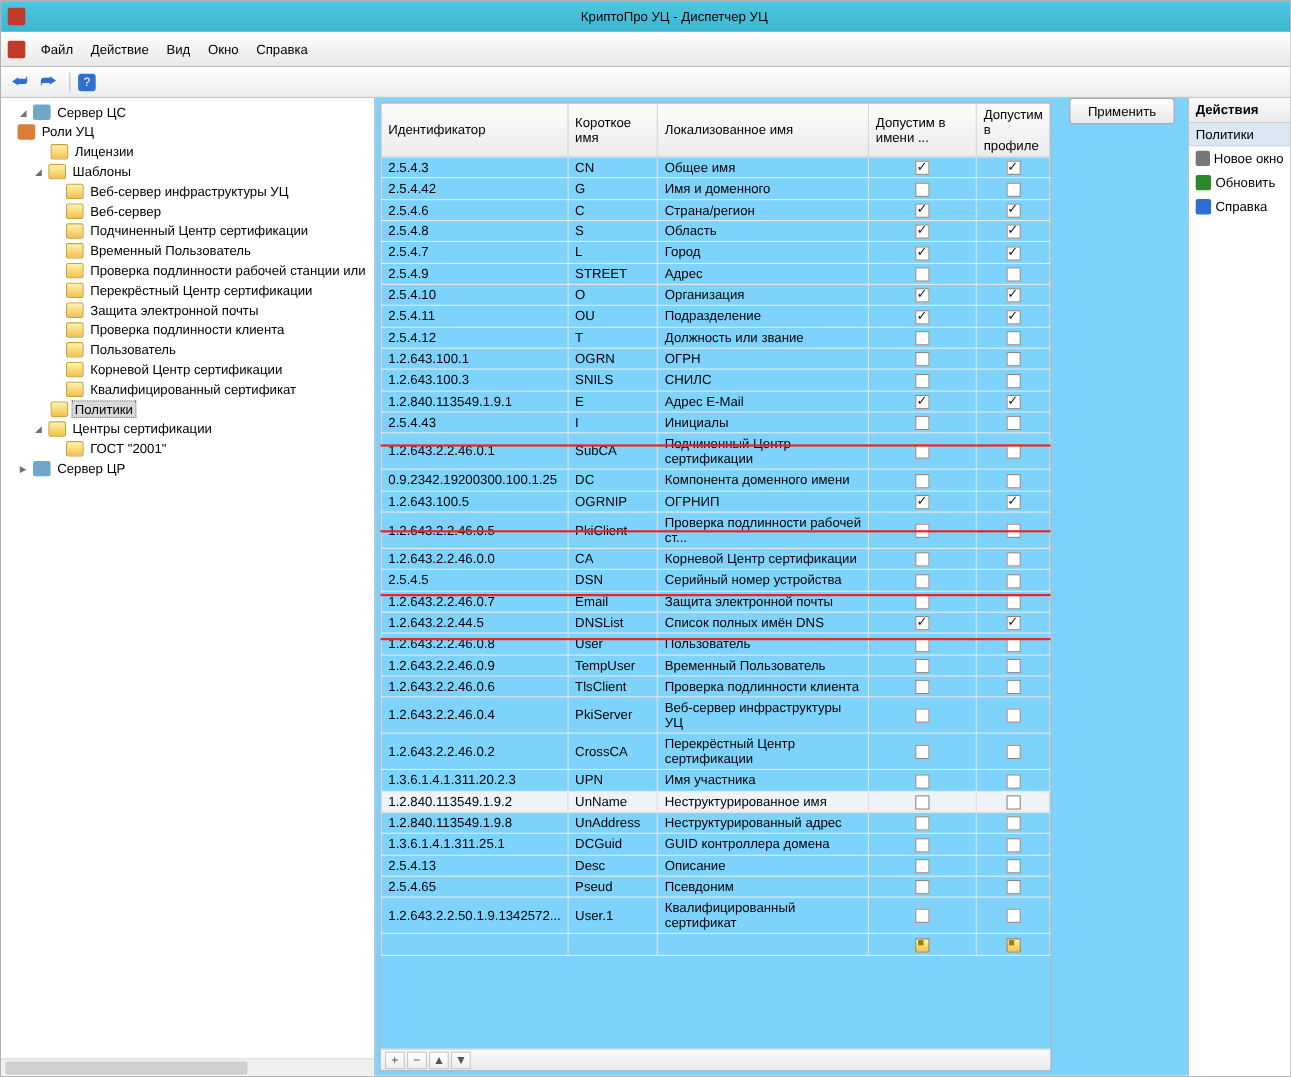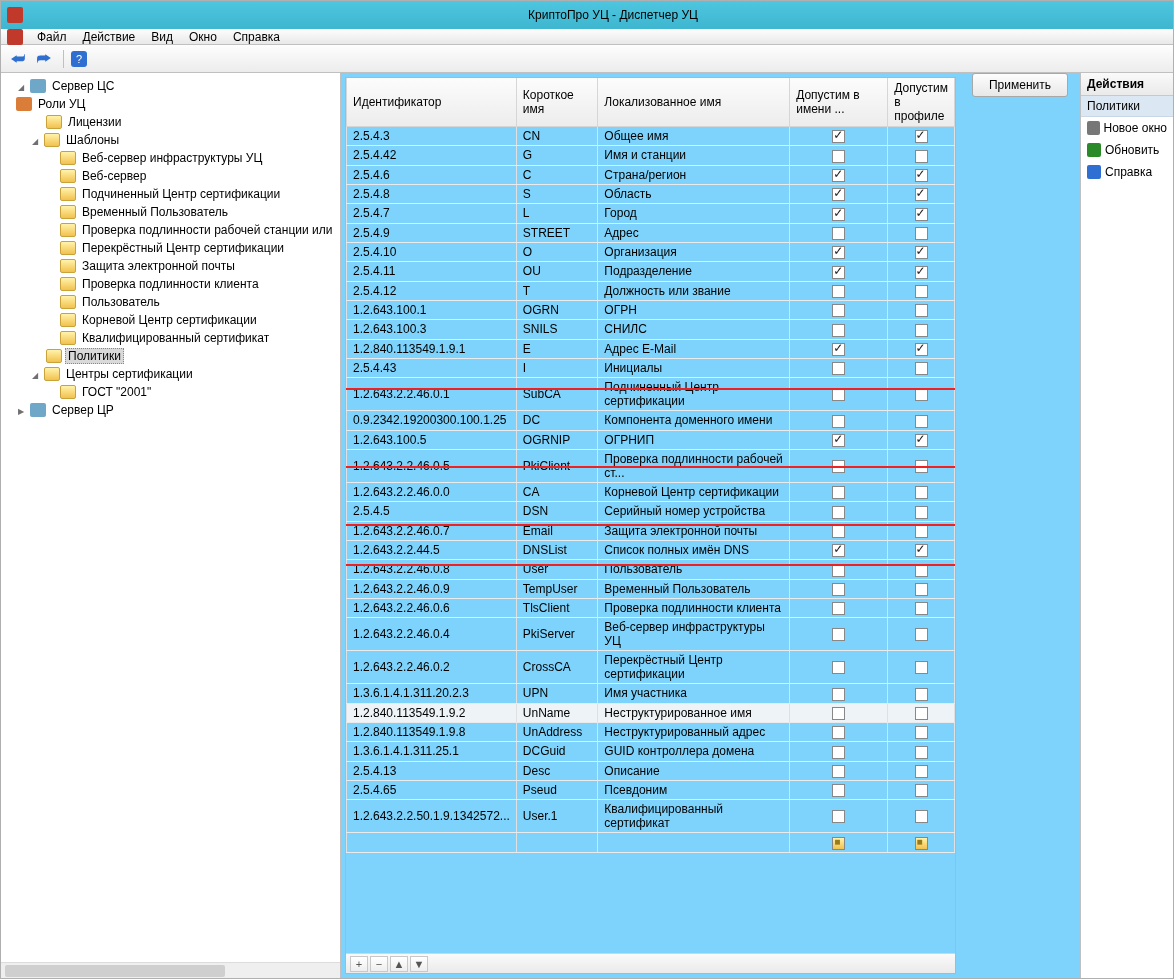--- a/index.html
+++ b/index.html
@@ -4,21 +4,21 @@
 <style>
 * { box-sizing: border-box; margin: 0; padding: 0; font-family: "Segoe UI", Tahoma, sans-serif; font-size: 12px; }
 html, body { height: 100%; background: #f0f0f0; color: #000; }
 
 .window { display: flex; flex-direction: column; height: 979px; width: 1174px; background: #fff; border: 1px solid #b0b0b0; }
 
 .titlebar { height: 28px; background: linear-gradient(#4fc6e0,#3fb6d0); display: flex; align-items: center; padding: 0 6px; color: #000; font-size: 13px; gap: 30px; }
 .titlebar .icon { width: 16px; height: 16px; background: #c0392b; border-radius: 2px; margin-right: 6px; }
 .titlebar .title { flex: 1; text-align: center; }
 
-.menubar { height: 16px; background: linear-gradient(#fefefe,#e8e8e8); border-bottom: 1px solid #c0c0c0; display: flex; align-items: center; padding: 0 4px; }
+.menubar { height: 32px; background: linear-gradient(#fefefe,#e8e8e8); border-bottom: 1px solid #c0c0c0; display: flex; align-items: center; padding: 0 4px; }
 .menubar .appicon { width: 16px; height: 16px; background: #c0392b; border-radius: 2px; margin: 0 6px 0 2px; }
 .menubar .mitem { padding: 0 8px; line-height: 24px; cursor: default; }
 
 .toolbar { height: 28px; background: linear-gradient(#fefefe,#ececec); border-bottom: 1px solid #c0c0c0; display: flex; align-items: center; padding: 0 6px; }
 .toolbar .tbtn { width: 22px; height: 22px; margin-right: 4px; display: flex; align-items: center; justify-content: center; border-radius: 2px; }
 .toolbar .sep { width: 1px; height: 18px; background: #c0c0c0; margin: 0 4px; }
 
 .body { flex: 1; display: flex; overflow: hidden; }
 
 .tree-pane { width: 340px; border-right: 1px solid #c0c0c0; background: #fff; display: flex; flex-direction: column; }
@@ -213,21 +213,21 @@
               <tr>
                 <td>2.5.4.3</td>
                 <td>CN</td>
                 <td>Общее имя</td>
                 <td class="chkcell"><span class="chk on"></span></td>
                 <td class="chkcell"><span class="chk on"></span></td>
               </tr>
               <tr>
                 <td>2.5.4.42</td>
                 <td>G</td>
-                <td>Имя и станции</td>
+                <td>Имя и доменного</td>
                 <td class="chkcell"><span class="chk"></span></td>
                 <td class="chkcell"><span class="chk"></span></td>
               </tr>
               <tr>
                 <td>2.5.4.6</td>
                 <td>C</td>
                 <td>Страна/регион</td>
                 <td class="chkcell"><span class="chk on"></span></td>
                 <td class="chkcell"><span class="chk on"></span></td>
               </tr>

